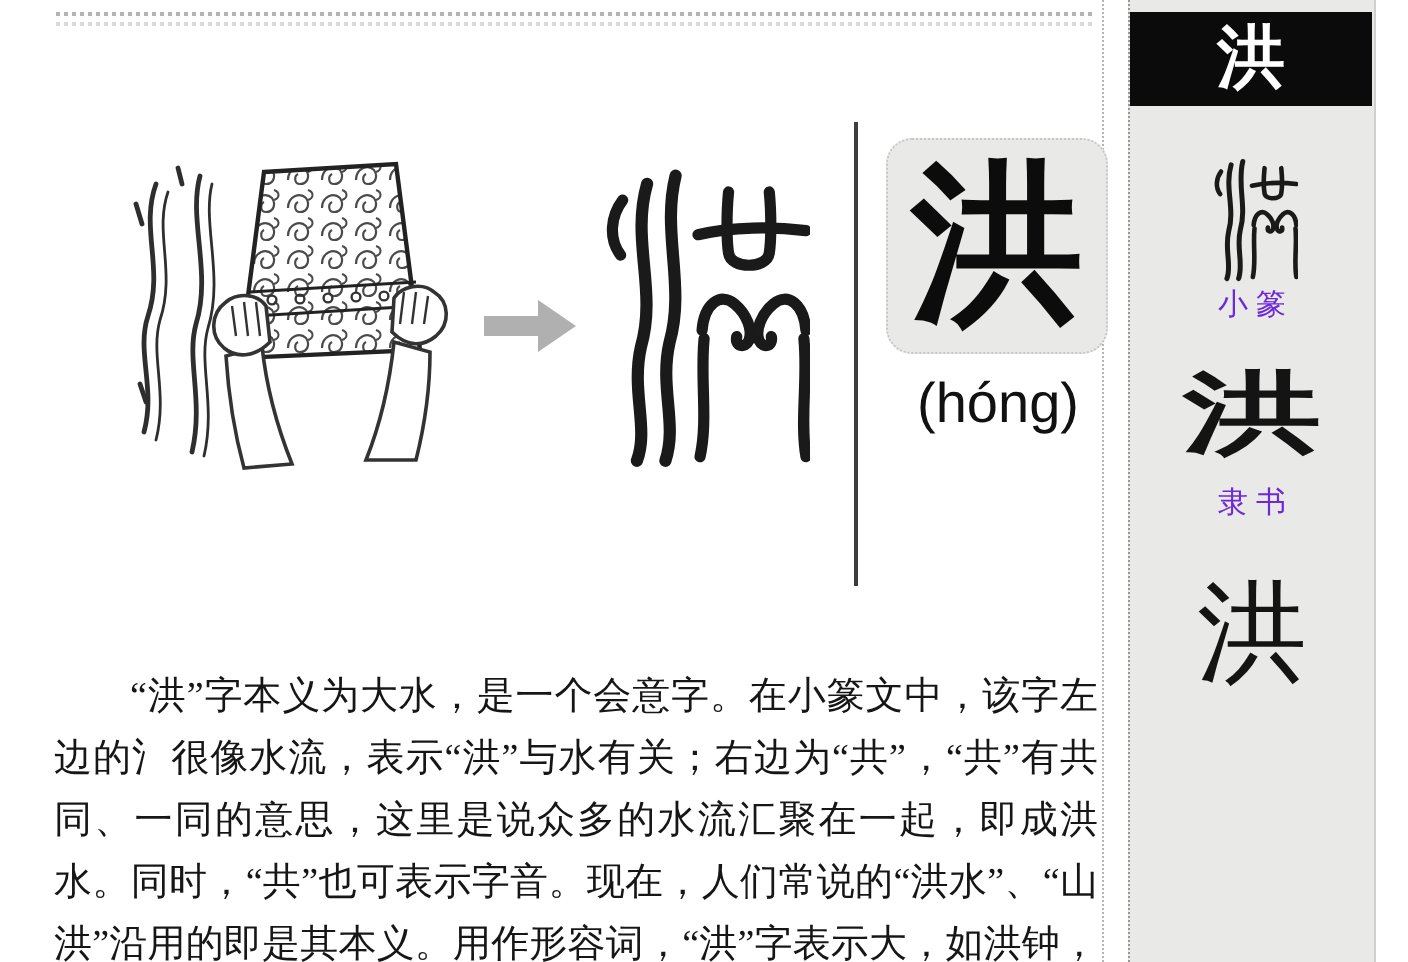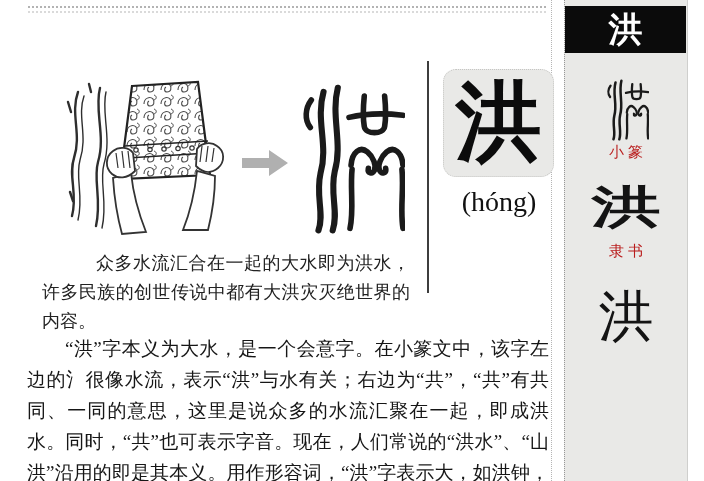--- a/index.html
+++ b/index.html
@@ -27,21 +27,21 @@
   .char-card {
     position: absolute; left: 443px; top: 69px; width: 111px; height: 108px;
     background: #e9e9e7; border: 1px dotted #c6c6c4; border-radius: 13px;
     text-align: center;
   }
   .char-card .headword {
     display: block; font-size: 86px; line-height: 104px; font-weight: bold; color: #0c0c0c;
   }
   .pinyin {
     position: absolute; left: 436px; top: 186px; width: 126px;
-    text-align: center; font-family: Liberation Serif, serif;
+    text-align: center; font-family: Liberation Sans, sans-serif;
     font-size: 28px; color: #111;
   }
 
   
   .caption {
     position: absolute; left: 42px; top: 249px; width: 368px;
     font-size: 18px; line-height: 29px; text-indent: 3em; color: #222;
     text-align: justify; word-break: break-all;
   }
   .paragraph {
@@ -62,21 +62,21 @@
     background: #0b0b0b; color: #ffffff; text-align: center;
     font-size: 34px; line-height: 47px; font-weight: bold;
   }
   .seal-small { position: absolute; left: 50%; top: 74px; transform: translateX(-50%); }
   .script-char { position: absolute; left: 0; width: 100%; text-align: center; color: #141414; }
   .char-lishu { top: 182px; font-size: 54px; line-height: 56px; font-weight: bold;
                 transform: scale(1.28, 0.82); transform-origin: 50% 20%; }
   .char-kaiti { top: 288px; font-size: 55px; line-height: 58px; }
   .script-label {
     position: absolute; left: 0; width: 100%; text-align: center;
-    font-size: 15px; color: #b91c1c; letter-spacing: 4px; text-indent: 4px;
+    font-size: 15px; color: #6d28d9; letter-spacing: 4px; text-indent: 4px;
   }
   .label-xiaozhuan { top: 143px; }
   .label-lishu     { top: 242px; text-align: center; }
   .label-kaiti     { top: 355px; }
 </style>
 </head>
 <body>
 
 <div class="page">
 
@@ -151,21 +151,20 @@
     <use href="#seal-hong"></use>
   </svg>
 
   <div class="fig-divider"></div>
 
   <div class="char-card">
     <span class="headword">洪</span>
   </div>
   <div class="pinyin">(hóng)</div>
 
-  <div class="caption">众多水流汇合在一起的大水即为洪水，许多民族的创世传说中都有大洪灾灭绝世界的内容。</div>
 
   <div class="paragraph">“洪”字本义为大水，是一个会意字。在小篆文中，该字左边的氵很像水流，表示“洪”与水有关；右边为“共”，“共”有共同、一同的意思，这里是说众多的水流汇聚在一起，即成洪水。同时，“共”也可表示字音。现在，人们常说的“洪水”、“山洪”沿用的即是其本义。用作形容词，“洪”字表示大，如洪钟，指的是大钟。</div>
 
   <aside class="sidebar">
     <div class="sidebar-header">
       <span>洪</span>
     </div>
 
     <svg class="seal-small" width="46" height="67" viewBox="0 0 110 160">
       <use href="#seal-hong"></use>

